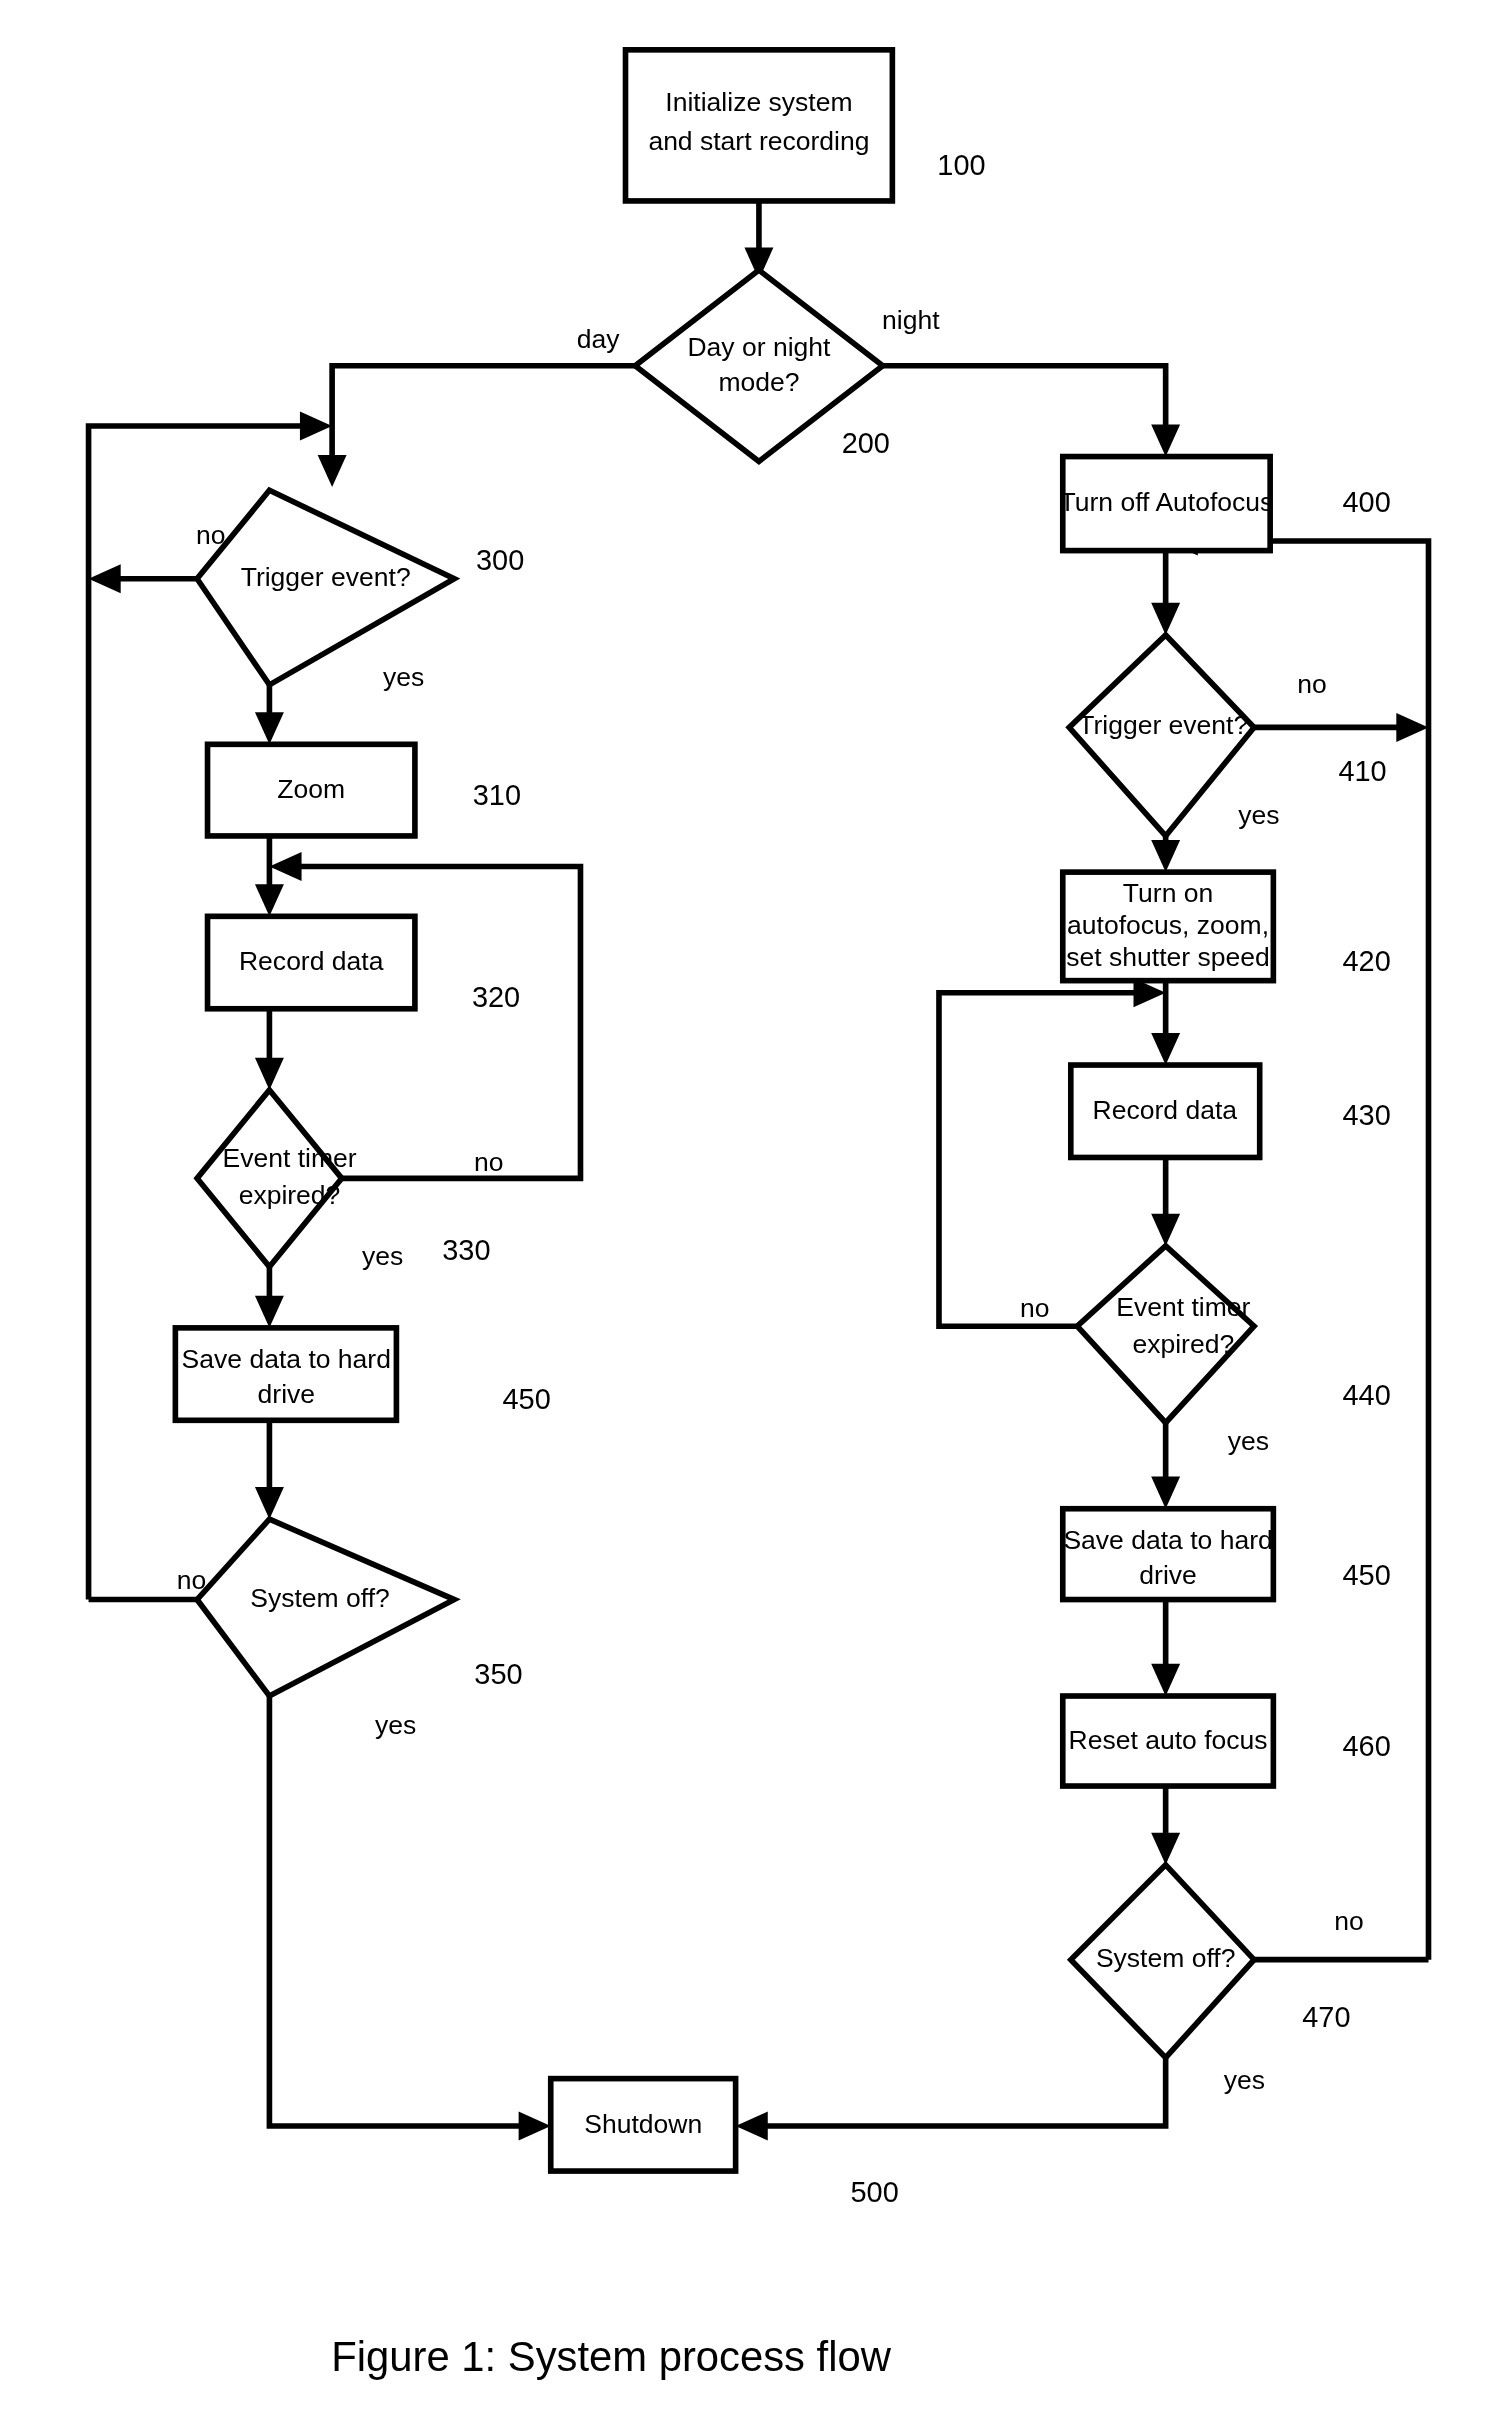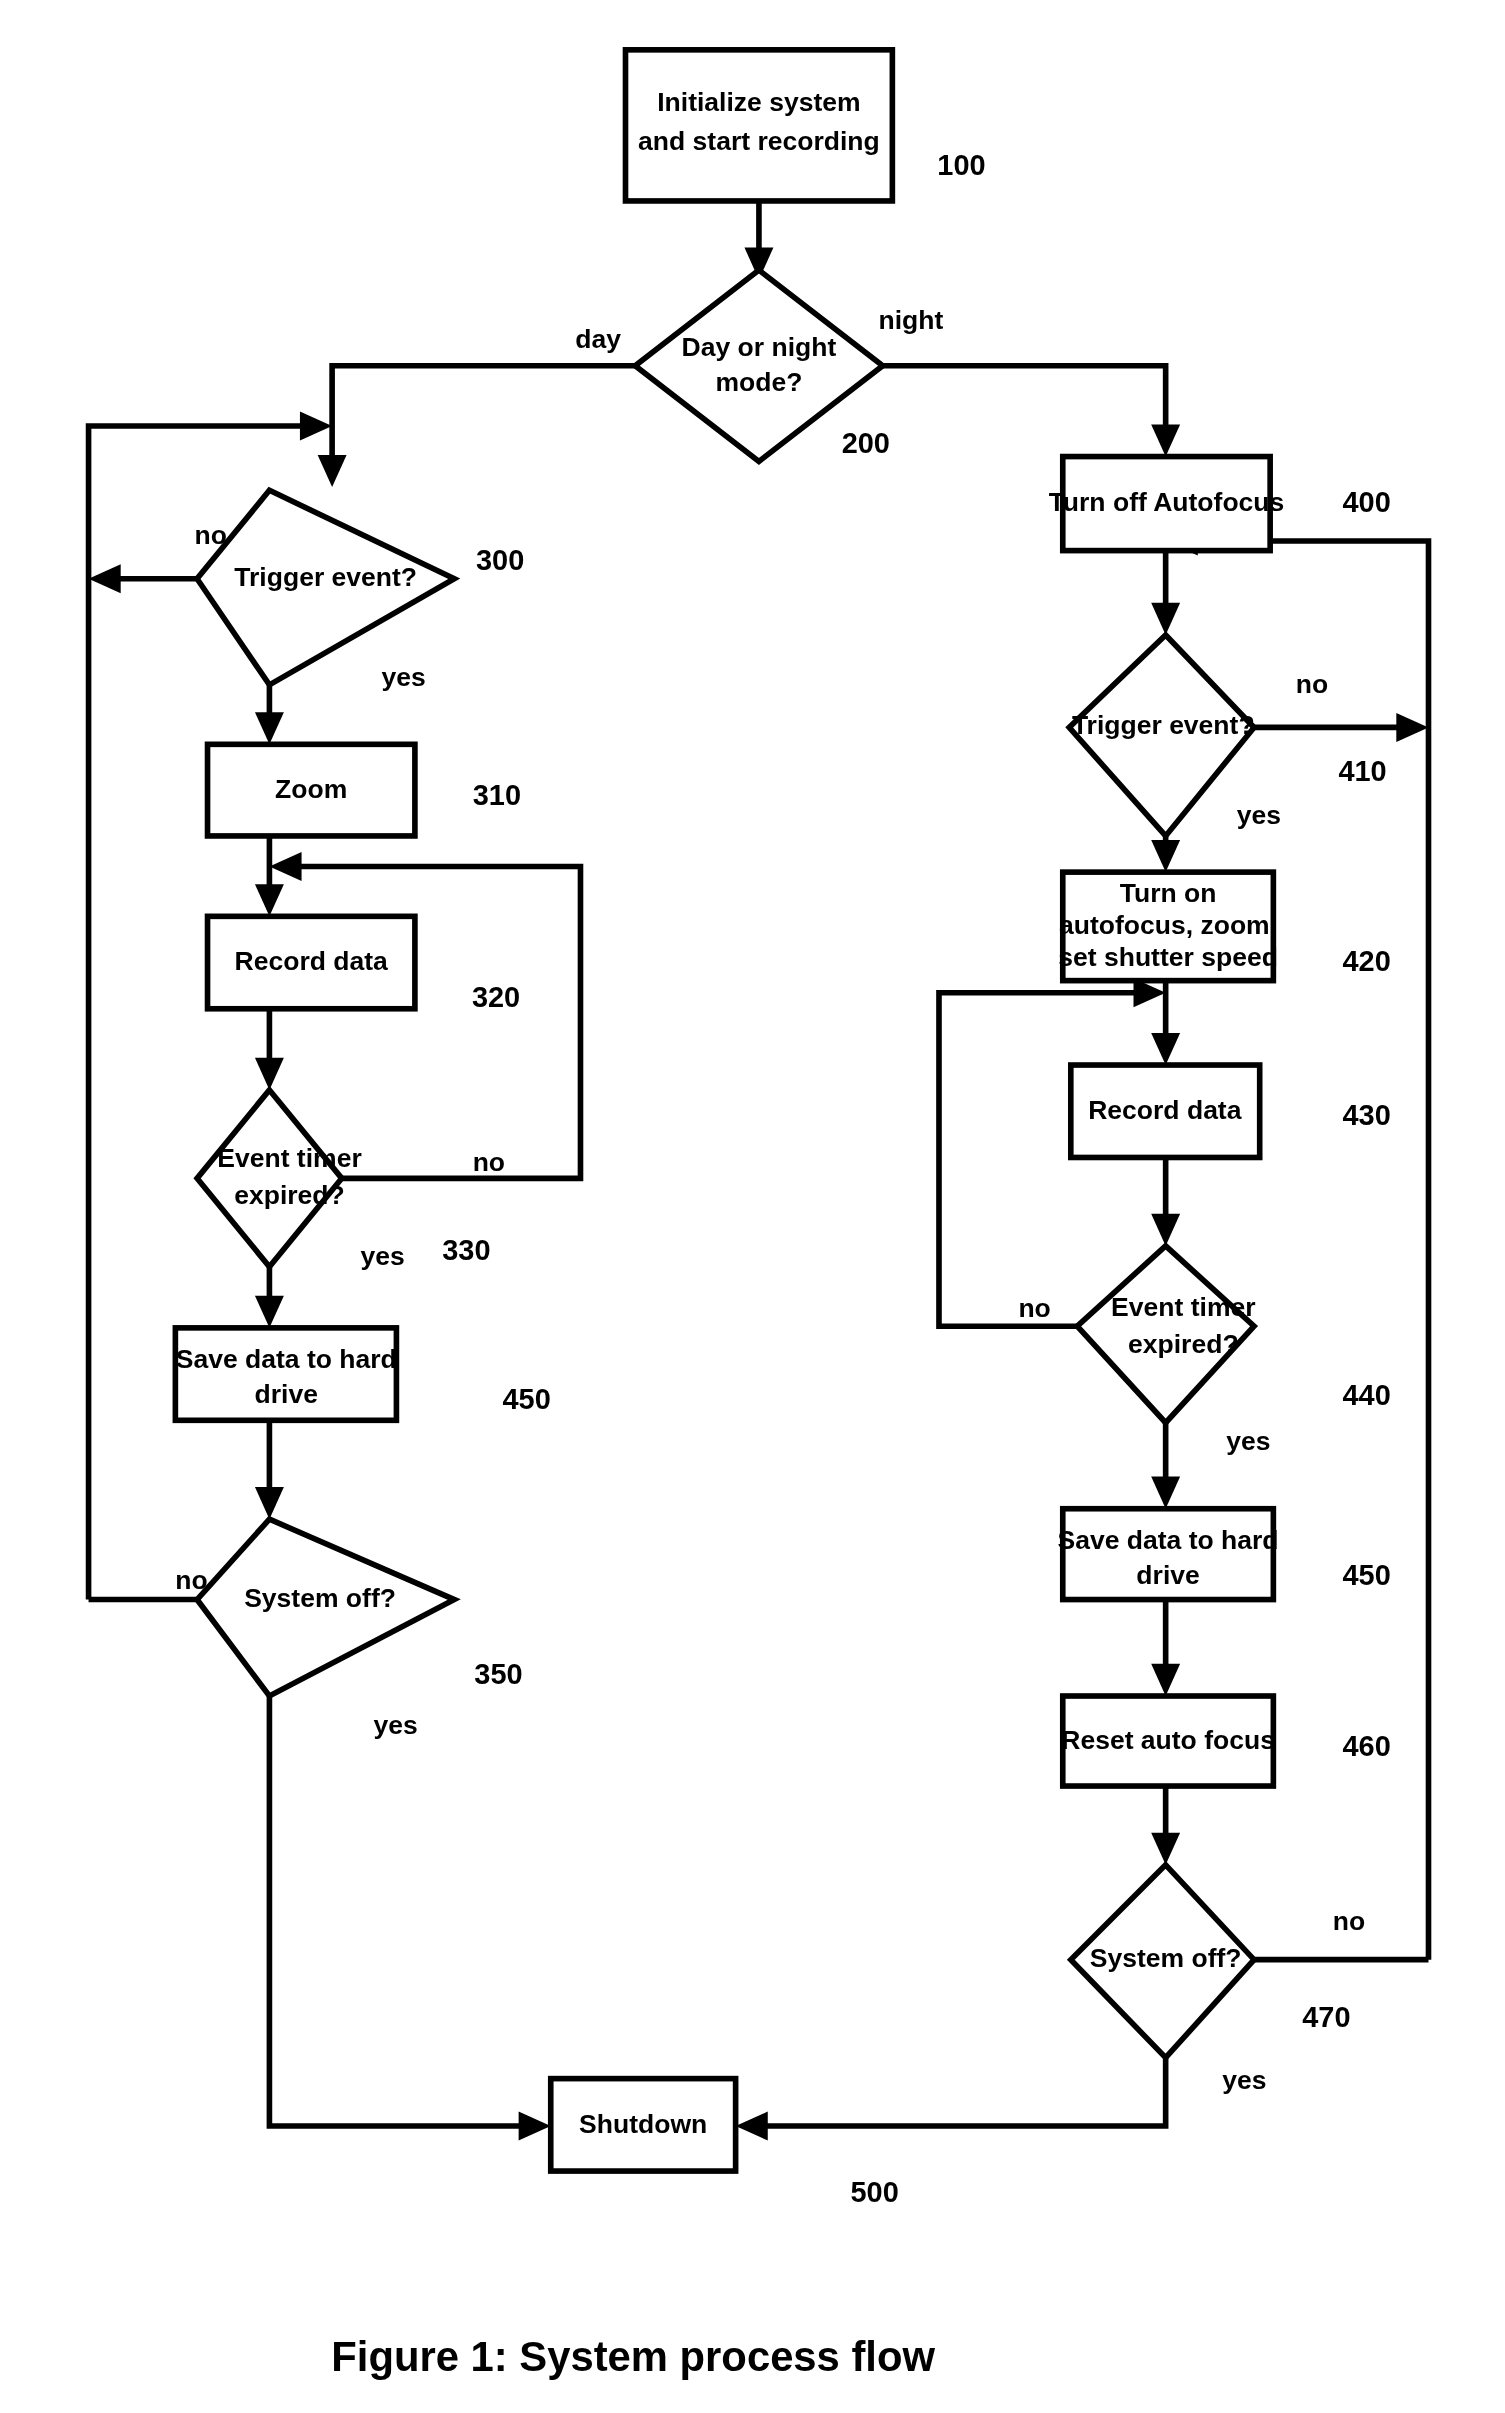--- a/index.html
+++ b/index.html
@@ -1,17 +1,17 @@
 <!DOCTYPE html>
 <html style="font-size:13px"><head>
 <meta charset="utf-8">
 <style>
   html,body{margin:0;padding:0;background:#ffffff;}
   body{width:1505px;height:2413px;font-family:"Liberation Sans",sans-serif;color:#000;}
-  #stage{position:relative;width:1505px;height:2413px;background:#fff;overflow:hidden;font-weight:bold;}
+  #stage{position:relative;width:1505px;height:2413px;background:#fff;overflow:hidden;}
   svg#flow{position:absolute;left:0;top:0;width:1505px;height:2413px;display:block;}
   .shape{fill:#ffffff;stroke:#000000;stroke-width:7;stroke-linejoin:miter;}
   .conn{fill:none;stroke:#000000;stroke-width:7;stroke-linecap:butt;stroke-linejoin:miter;}
   .arrowhead{fill:#000000;stroke:none;}
   text{font-family:"Liberation Sans",sans-serif;fill:#000;}
   .node-label{font-size:33px;text-anchor:middle;dominant-baseline:middle;}
   .edge-label{font-size:33px;text-anchor:middle;dominant-baseline:middle;}
   .ref-label{font-size:36px;text-anchor:middle;dominant-baseline:middle;}
   .caption{font-size:52px;text-anchor:start;dominant-baseline:middle;}
 </style>

